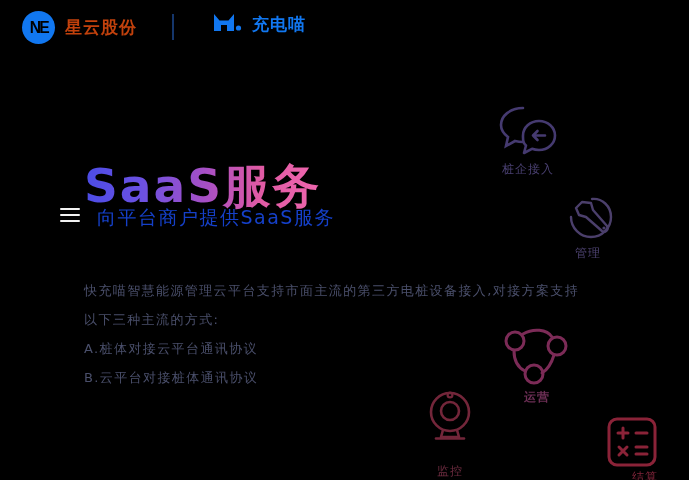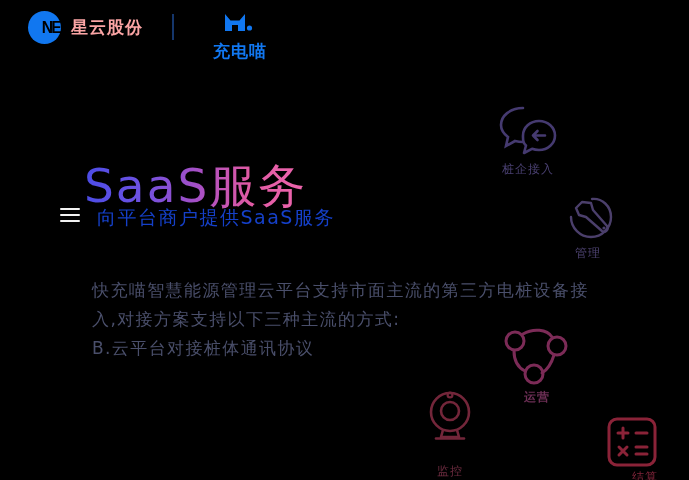--- a/index.html
+++ b/index.html
@@ -40,77 +40,75 @@
     align-items: center;
     gap: 10px;
   }
   .brand-mark {
     width: 33px;
     height: 33px;
     border-radius: 50%;
     background: #1177F0;
     display: flex;
     align-items: center;
-    justify-content: flex-end;
+    justify-content: center;
     position: relative;
-    margin-left: 6px;
   }
   .brand-mark .glyph {
     color: #000;
     font-size: 17px;
     font-weight: 700;
     letter-spacing: -2px;
     font-family: "Liberation Sans", sans-serif;
     line-height: 1;
     transform: scaleX(0.92);
   }
   .brand-name {
-    color: #fca5a5;
+    color: #c2410c;
     font-size: 17px;
     font-weight: 700;
     letter-spacing: 1px;
     line-height: 1;
   }
   .header-divider {
     position: absolute;
     left: 172px;
     top: 14px;
     width: 2px;
     height: 26px;
     background: #15366b;
   }
   .brand-secondary {
     position: absolute;
     left: 213px;
     top: 12px;
     display: flex;
     align-items: center;
     gap: 7px;
-    flex-direction: column;
   }
   .cat-mark {
     width: 32px;
     height: 24px;
     position: relative;
   }
   .brand-name2 {
     color: #1177F0;
     font-size: 17px;
     font-weight: 700;
     letter-spacing: 1px;
     line-height: 1;
   }
 
   
   .hero-title {
     position: absolute;
     left: 84px;
     top: 128px;
     font-size: 47px;
-    font-weight: 400;
+    font-weight: 700;
     letter-spacing: 2px;
     line-height: 1.15;
     background: linear-gradient(90deg, #4b4ce6 0%, #6b51e2 24%, #a84fc4 52%, #e05aa4 74%, #ef66ae 100%);
     -webkit-background-clip: text;
     background-clip: text;
     color: transparent;
     -webkit-text-fill-color: transparent;
     white-space: nowrap;
   }
   .hero-sub-row {
@@ -136,25 +134,25 @@
   }
   .hero-sub {
     color: #1540c9;
     font-size: 19px;
     letter-spacing: 1.5px;
     line-height: 1;
     white-space: nowrap;
   }
   .body-copy {
     position: absolute;
-    left: 92px;
+    left: 84px;
     top: 276px;
     width: 500px;
     color: #4a4f6b;
-    font-size: 17px;
+    font-size: 13px;
     letter-spacing: 1.4px;
     line-height: 29px;
   }
   .body-copy p { margin: 0; }
   .list-line { margin-top: 2px; }
 
   .cta-button {
     position: absolute;
     left: 82px;
     top: 422px;
@@ -233,20 +231,21 @@
     <span class="menu-mark">
         <i></i>
         <i></i>
         <i></i>
       </span>
     <span class="hero-sub">向平台商户提供SaaS服务</span>
   </div>
 
   <div class="body-copy">
     <p>快充喵智慧能源管理云平台支持市面主流的第三方电桩设备接入,对接方案支持以下三种主流的方式:</p>
+    <p class="list-line">A.桩体对接云平台通讯协议</p>
     <p class="list-line">B.云平台对接桩体通讯协议</p>
   </div>
 
 
   <div class="deco deco-1">
     <svg width="62" height="56" viewBox="0 0 62 56" aria-hidden="true">
       <path d="M26 4 C13 4 4 12 4 21 C4 26 7 30 11 33 L9 42 L18 37 C20.5 37.6 23 38 26 38" fill="none" stroke="#453a70" stroke-width="2.6" stroke-linecap="round"></path>
       <path d="M42 17 C51 17 58 23.5 58 31.5 C58 39.5 51 46 42 46 C39.5 46 37 45.6 35 44.8 L27 49 L29 41.5 C25.5 38.8 26 35.6 26 31.5 C26 23.5 33 17 42 17 Z" fill="none" stroke="#453a70" stroke-width="2.6" stroke-linejoin="round"></path>
       <path d="M48 31.5 L36 31.5 M40.5 27 L36 31.5 L40.5 36" fill="none" stroke="#453a70" stroke-width="2.6" stroke-linecap="round" stroke-linejoin="round"></path>
     </svg>

